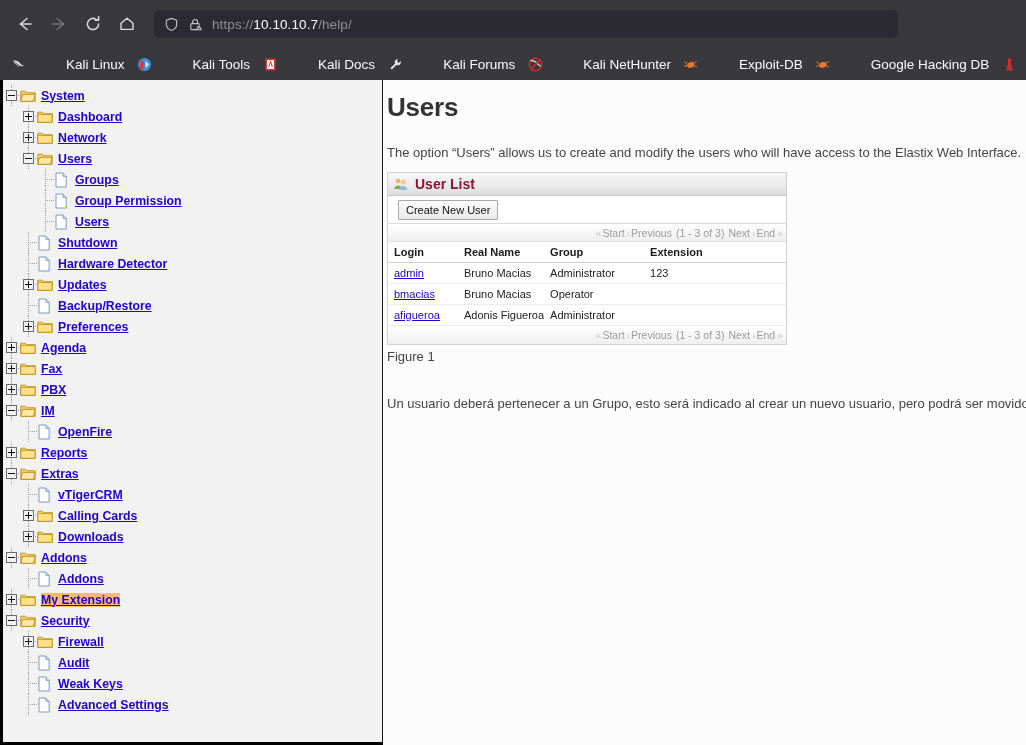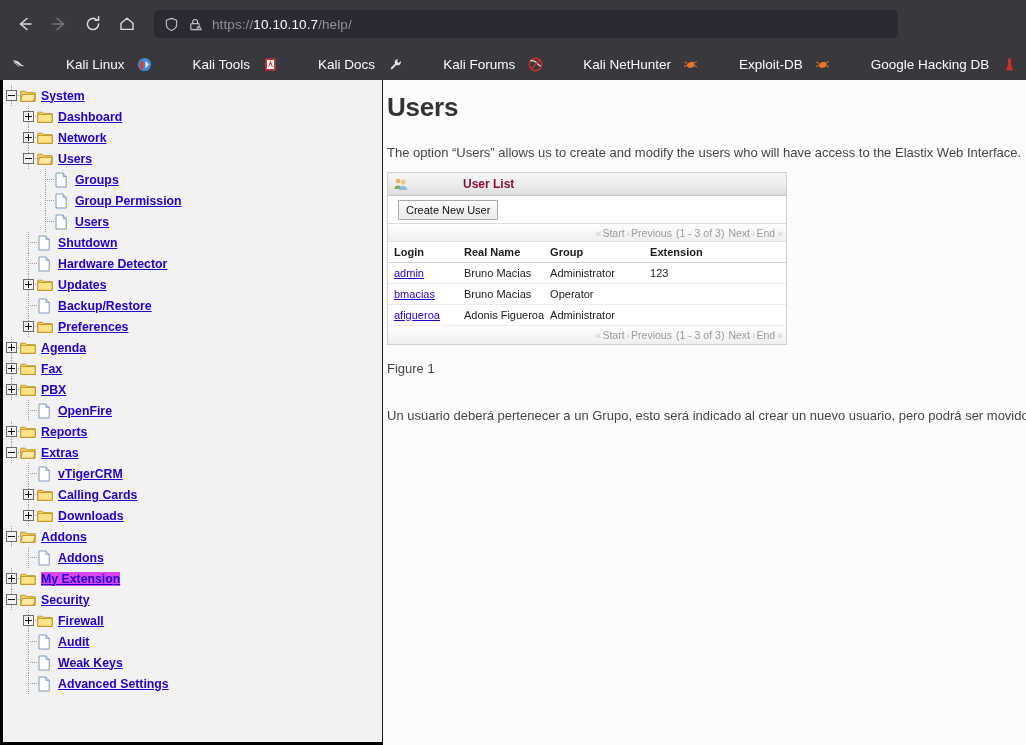--- a/index.html
+++ b/index.html
@@ -185,21 +185,21 @@
     flex: 0 0 auto;
     display: flex; align-items: center; justify-content: flex-start;
   }
   .tlabel {
     font-size: 12.3px;
     color: #2200cc;
     text-decoration: underline;
     font-family: "Liberation Sans", sans-serif;
     white-space: nowrap;
   }
-  .tnode.hl .tlabel { background: #d946ef; }
+  .tnode.hl .tlabel { background: #fdba74; }
 
   
   #content {
     flex: 1 1 auto;
     height: 665px;
     background: #fcfcfc;
     padding: 12px 0 0 4px;
     overflow: hidden;
     position: relative;
   }
@@ -231,25 +231,24 @@
     height: 24px;
     display: flex;
     align-items: center;
     padding-left: 5px;
     background: linear-gradient(to bottom,#f7f7f7 0%, #ececec 55%, #dcdcdc 100%);
     border-top: 1px solid #d0d0d0;
     border-bottom: 1px solid #c8c8c8;
   }
   #panel-header .hicon { margin-right: 6px; display:flex; }
   #panel-title {
-    font-size: 12px;
+    font-size: 14px;
     font-weight: bold;
     color: #8c1233;
     font-family: "Liberation Sans", sans-serif;
-    margin-left: 48px;
   }
   #panel-toolbar {
     height: 28px;
     display: flex;
     align-items: center;
     padding-left: 10px;
     background: #ffffff;
     border-bottom: 1px solid #dcdcdc;
   }
   #create-user-btn {
@@ -302,21 +301,21 @@
     color: #2200cc;
     text-decoration: underline;
   }
   .col-login { width: 70px; }
   .col-real  { width: 85px; }
   .col-group { width: 100px; }
 
   #figure-caption {
     font-size: 13px;
     color: #444;
-    margin-top: 16px;
+    margin-top: 4px;
   }
   #body-text {
     font-size: 13px;
     color: #444;
     margin-top: 32px;
     white-space: nowrap;
   }
 </style>
 </head>
 <body>
@@ -700,20 +699,36 @@
           <span class="vbar"></span>
           <span class="dotright"></span>
         </div>
         <span class="ico">
           <svg width="16" height="14" viewBox="0 0 16 14">
             <path d="M.8 2.2 h4.6 l1.3 1.5 h8.5 v8.6 H.8 Z" fill="#fbd96b" stroke="#b8860b" stroke-width=".8"></path>
             <path d="M.8 4.4 h14.4 v7.9 H.8 Z" fill="#fde288" stroke="#b8860b" stroke-width=".8"></path>
           </svg>
         </span>
         <a class="tlabel">PBX</a>
+      </div>
+      <div class="tnode">
+        <div class="toggle">
+          <span class="dotup"></span>
+          <span class="dotdn"></span>
+          <span class="box"></span>
+          <span class="hbar"></span>
+          <span class="dotright"></span>
+        </div>
+        <span class="ico">
+          <svg width="16" height="14" viewBox="0 0 16 14">
+            <path d="M.8 2.2 h4.6 l1.3 1.5 h8.5 v8.6 H.8 Z" fill="#f6d06a" stroke="#b8860b" stroke-width=".8"></path>
+            <path d="M2.6 5.4 h12.6 l-1.8 6.9 H.8 Z" fill="#fde9a8" stroke="#b8860b" stroke-width=".8"></path>
+          </svg>
+        </span>
+        <a class="tlabel">IM</a>
       </div>
       <div class="tnode">
         <div class="tspacer" style="width: 17px; height: 21px;"></div>
         <div class="elbow">
           <span class="vfull"></span>
           <span class="h"></span>
         </div>
         <span class="ico">
           <svg width="14" height="16" viewBox="0 0 14 16">
             <path d="M2 1 h7 l3.2 3.2 V15 H2 Z" fill="#ffffff" stroke="#6f8fb5" stroke-width=".9"></path>

